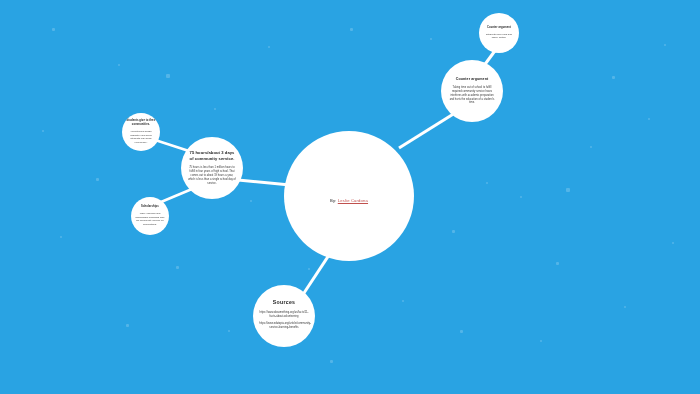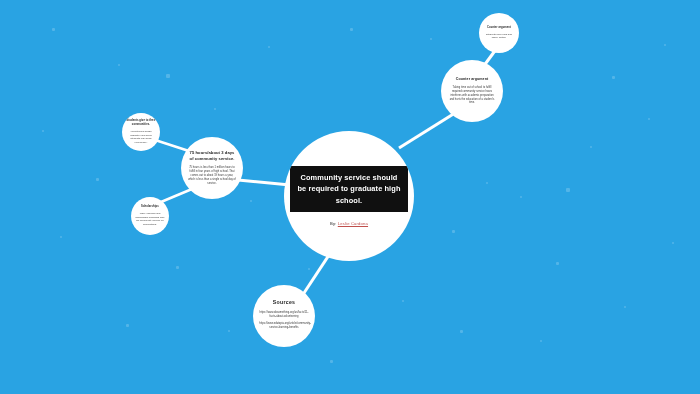--- a/index.html
+++ b/index.html
@@ -171,21 +171,20 @@
   <div class="dot" style="left:214px;top:108px;width:2px;height:2px;"></div>
   <div class="dot" style="left:126px;top:324px;width:3px;height:3px;"></div>
   <div class="dot" style="left:42px;top:130px;width:2px;height:2px;"></div>
   <div class="dot" style="left:664px;top:44px;width:2px;height:2px;"></div>
   <div class="dot" style="left:540px;top:340px;width:2px;height:2px;"></div>
   <div class="dot" style="left:308px;top:268px;width:2px;height:2px;"></div>
   <div class="dot" style="left:250px;top:200px;width:2px;height:2px;"></div>
   <div class="dot" style="left:460px;top:330px;width:3px;height:3px;"></div>
 
   <div class="node" id="node-main">
-    <div class="title-box">Community service should be required to graduate high school.</div>
     <div class="byline">
       <span>By: </span><span class="name">Leslie Cardona</span>
     </div>
   </div>
 
   <div class="node" id="node-counter">
     <div class="n-head">Counter argument</div>
     <div class="n-body">Taking time out of school to fulfill required community service hours interferes with academic preparation and hurts the education of a student's time.</div>
   </div>
 

